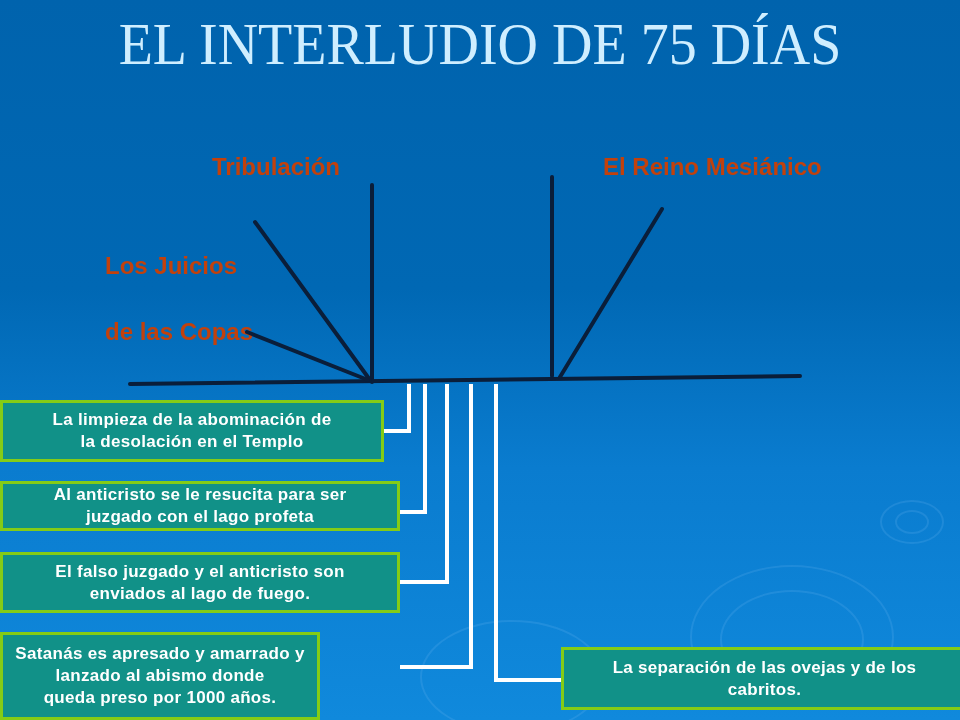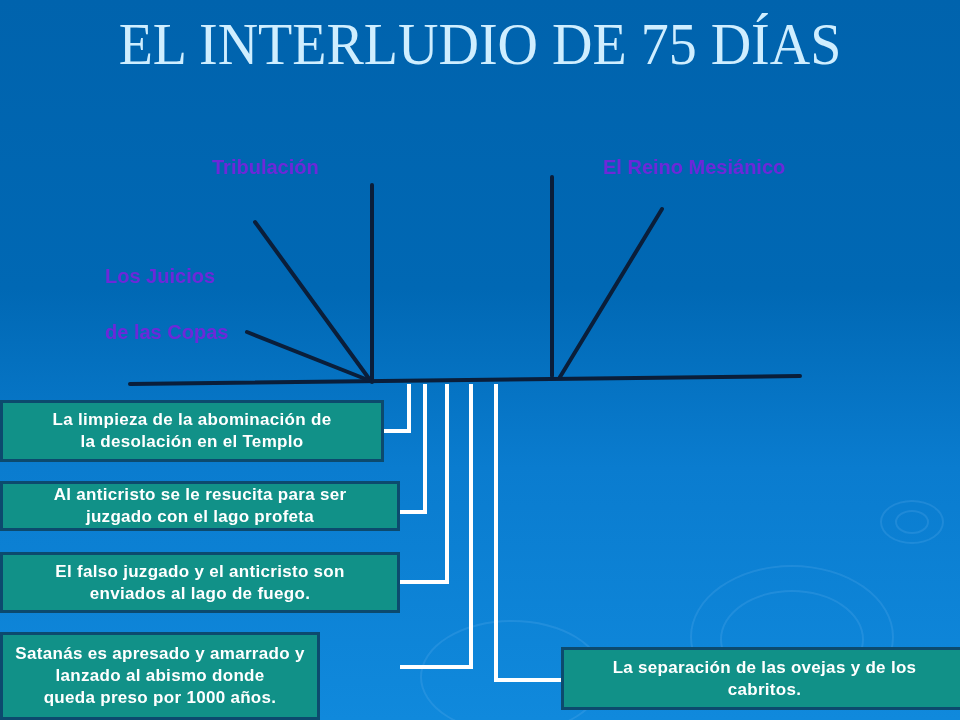--- a/index.html
+++ b/index.html
@@ -8,44 +8,44 @@
     background: linear-gradient(180deg, #0063ad 0%, #0068b4 40%, #0a7ccf 65%, #1089dc 100%);
     font-family: "Liberation Sans", sans-serif;
   }
   .ripple { position:absolute; border-radius:50%; border:2px solid rgba(120,190,245,0.18); }
   .title {
     position:absolute; left:0; top:12px; width:960px; text-align:center;
     font-family: "Liberation Serif", serif; font-size:56px; color:#cfeeff;
     letter-spacing:0px; transform:scaleY(1.05);
   }
   .label {
-    position:absolute; color:#6d28d9; font-weight:bold; font-size:20px; line-height:34px;
+    position:absolute; color:#c2410c; font-weight:bold; font-size:24px; line-height:34px;
   }
   svg.lines { position:absolute; left:0; top:0; }
   .box {
-    position:absolute; background:#119188; border:3px solid #0c4a6e;
+    position:absolute; background:#119188; border:3px solid #84cc16;
     color:#ffffff; font-weight:bold; font-size:17px; line-height:22px;
     text-align:center; display:flex; align-items:center; justify-content:center;
     box-sizing:border-box; letter-spacing:0.3px;
   }
 </style>
 </head>
 <body>
 
 <div class="ripple" style="left:880px;top:500px;width:60px;height:40px;"></div>
 <div class="ripple" style="left:895px;top:510px;width:30px;height:20px;"></div>
 <div class="ripple" style="left:690px;top:565px;width:200px;height:140px;"></div>
 <div class="ripple" style="left:720px;top:590px;width:140px;height:95px;"></div>
 <div class="ripple" style="left:420px;top:620px;width:180px;height:110px;"></div>
 
 <div class="title">EL INTERLUDIO DE 75 DÍAS</div>
 
 <div class="label" style="left:212px;top:150px;">Tribulación</div>
 <div class="label" style="left:603px;top:150px;">El Reino Mesiánico</div>
-<div class="label" style="left:105px;top:259px;">Los Juicios</div>
+<div class="label" style="left:105px;top:249px;">Los Juicios</div>
 <div class="label" style="left:105px;top:283px;margin-top:32px;">de las Copas</div>
 
 <svg class="lines" width="960" height="720">
 
   <g stroke="#0a1e3a" stroke-width="4" stroke-linecap="round">
     <line x1="130" y1="384" x2="800" y2="376"></line>
     <line x1="372" y1="185" x2="372" y2="382"></line>
     <line x1="255" y1="222" x2="370" y2="380"></line>
     <line x1="247" y1="332" x2="368" y2="380"></line>
     <line x1="552" y1="177" x2="552" y2="376"></line>

